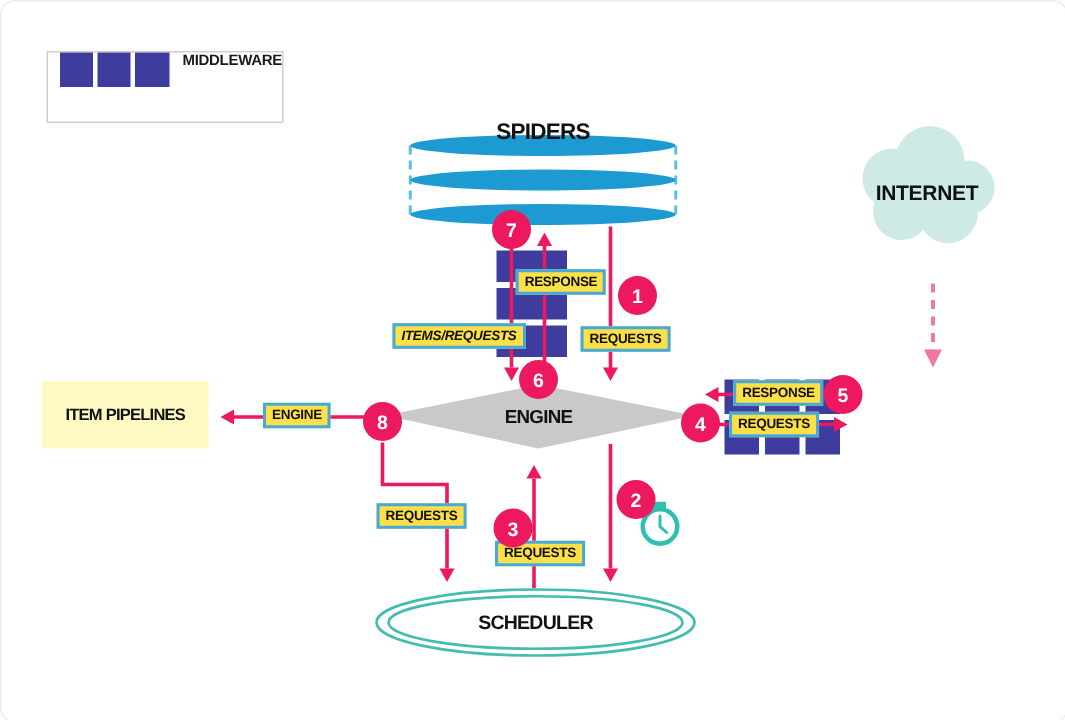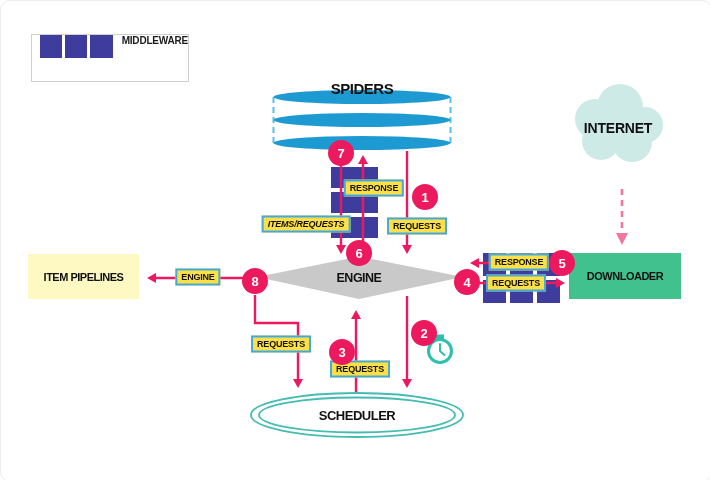--- a/index.html
+++ b/index.html
@@ -115,23 +115,20 @@
     <span class="sq"></span>
     <span class="sq"></span>
     <span class="ltext">MIDDLEWARE</span>
   </div>
 
   <div class="title" style="left:361px;top:87px;font-size:15px;">SPIDERS</div>
   <div class="title" style="left:617px;top:127px;font-size:14px;letter-spacing:-0.2px;">INTERNET</div>
   <div class="title" style="left:358px;top:277px;font-size:12.5px;">ENGINE</div>
   <div class="title" style="left:356px;top:414px;font-size:13px;">SCHEDULER</div>
 
-  <div class="box" style="left:568px;top:252px;width:112px;height:46px;background:#40c18e;">
-    <span>DOWNLOADER</span>
-  </div>
   <div class="box" style="left:27px;top:253px;width:111px;height:45px;background:#fef9c3;">
     <span>ITEM PIPELINES</span>
   </div>
 
   <div class="flabel" style="left:373px;top:187px;">RESPONSE</div>
   <div class="flabel" style="left:305px;top:223px;font-style:italic;">ITEMS/REQUESTS</div>
   <div class="flabel" style="left:416px;top:225px;">REQUESTS</div>
   <div class="flabel" style="left:197px;top:276px;">ENGINE</div>
   <div class="flabel" style="left:518px;top:261px;">RESPONSE</div>
   <div class="flabel" style="left:515px;top:282px;">REQUESTS</div>

